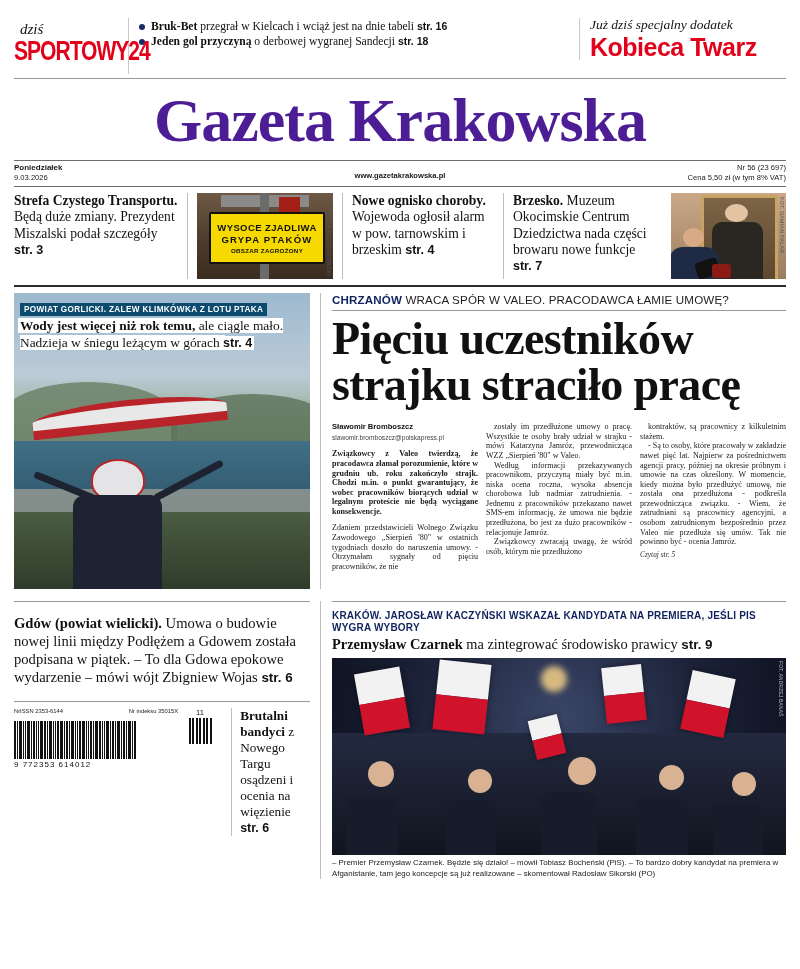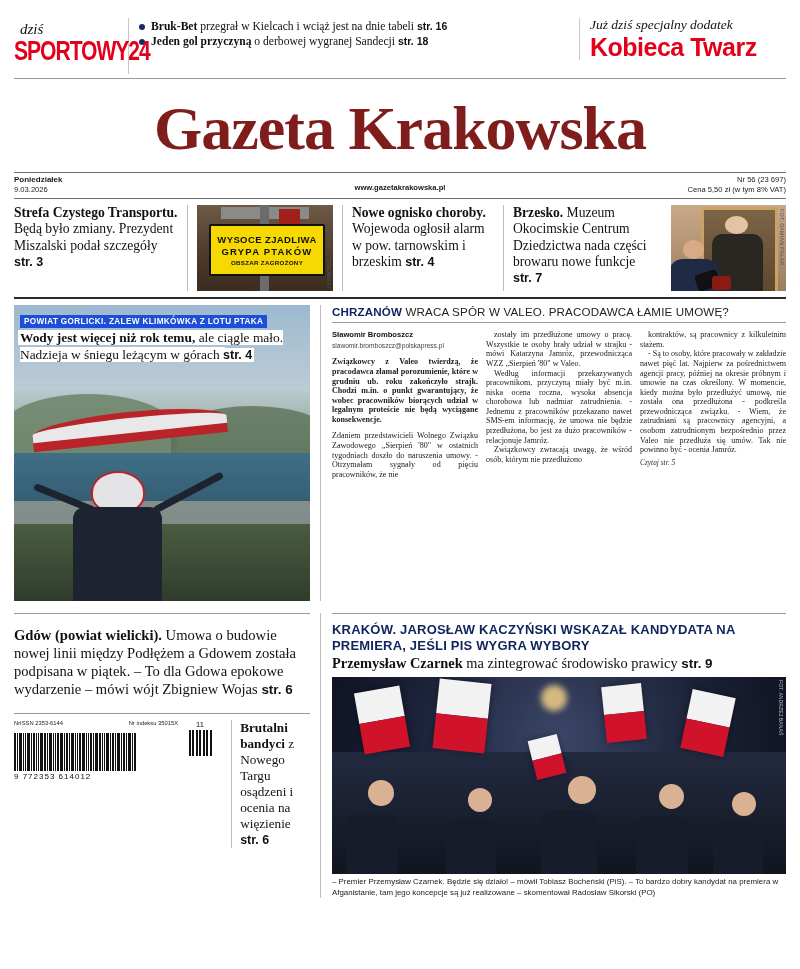--- a/index.html
+++ b/index.html
@@ -21,21 +21,21 @@
   .promo{flex:0 0 196px;padding-left:10px;border-left:1px solid #c9c9c9;margin-left:8px;}
   .promo-kicker{font-style:italic;font-size:13.5px;color:#111;line-height:1.1;}
   .promo-title{font-family:"Liberation Sans",sans-serif;font-weight:bold;font-size:25px;color:#e2001a;line-height:1.05;letter-spacing:-.5px;margin-top:1px;}
   .promo-note{flex:0 0 104px;padding-left:8px;display:flex;align-items:flex-start;padding-top:4px;}
   .promo-note .bullet{background:#e2001a;margin-top:3px;}
   .promo-note-txt{font-family:"Liberation Sans",sans-serif;font-size:8.2px;line-height:10.6px;color:#222;}
   .rule-thin{height:1px;background:#9a9a9a;margin:4px 14px 0 14px;}
 
   
   .masthead{text-align:center;padding:6px 0 0 0;}
-  .masthead h1{margin:12px;font-family:"Liberation Serif",serif;font-weight:bold;font-size:62px;color:#7f1d1d;letter-spacing:-1px;line-height:1.02;}
+  .masthead h1{margin:4px;font-family:"Liberation Serif",serif;font-weight:bold;font-size:62px;color:#4c1d95;letter-spacing:-1px;line-height:1.02;}
   .infoline{display:flex;align-items:flex-start;margin:8px 14px 0 14px;border-top:1px solid #6d6d6d;border-bottom:1px solid #6d6d6d;padding:2px 0 3px 0;
      font-family:"Liberation Sans",sans-serif;font-size:7.6px;line-height:10px;color:#1a1a1a;}
   .infoline .l{flex:1 1 0;text-align:left;}
   .infoline .l b{font-weight:bold;font-size:8px;}
   .infoline .c{flex:1 1 0;text-align:center;font-weight:bold;padding-top:8px;}
   .infoline .r{flex:1 1 0;text-align:right;}
 
   
   .teasers{display:flex;margin:6px 14px 0 14px;height:86px;}
   .tz{padding:0 9px;position:relative;}
@@ -83,33 +83,33 @@
   .shore{position:absolute;left:0;top:66%;width:100%;height:10%;background:#c6b8a2;opacity:.55;}
   .hill{position:absolute;left:-5%;top:30%;width:60%;height:26%;background:#6d8268;border-radius:50% 50% 0 0;opacity:.85;}
   .hill2{position:absolute;right:-8%;top:34%;width:55%;height:22%;background:#5c7059;border-radius:50% 50% 0 0;opacity:.8;}
   .glider{position:absolute;left:6%;top:36%;width:66%;height:10%;background:#b9242a;border-radius:50% 50% 0 0;transform:rotate(-6deg);}
   .glider2{position:absolute;left:6%;top:38%;width:66%;height:5%;background:#e8e8e8;border-radius:50% 50% 0 0;transform:rotate(-6deg);}
   .pilot-helm{position:absolute;left:26%;top:56%;width:17%;height:13%;border-radius:50% 50% 42% 42%;background:#e4e4e6;border:2px solid #b9242a;}
   .pilot-body{position:absolute;left:20%;top:68%;width:30%;height:32%;background:#1d2330;border-radius:12px 12px 0 0;}
   .pilot-arm{position:absolute;left:46%;top:62%;width:26%;height:7px;background:#1d2330;transform:rotate(-28deg);border-radius:4px;}
   .pilot-arm2{position:absolute;left:6%;top:64%;width:22%;height:7px;background:#1d2330;transform:rotate(22deg);border-radius:4px;}
   .para-cap{position:absolute;left:6px;top:5px;right:10px;}
-  .cap-kicker{display:inline-block;background:#1d4ed8;color:#fff;font-family:"Liberation Sans",sans-serif;font-weight:bold;
+  .cap-kicker{display:inline-block;background:#0c4a6e;color:#fff;font-family:"Liberation Sans",sans-serif;font-weight:bold;
      font-size:8.2px;letter-spacing:.35px;padding:2px 4px;}
   .cap-body{margin-top:2px;font-size:13.4px;line-height:16.4px;color:#111;}
   .cap-body span.hl{background:#fff;box-shadow:2px 0 0 #fff,-2px 0 0 #fff;}
   .cap-body b{font-weight:bold;}
   .cap-pg{font-family:"Liberation Sans",sans-serif;font-weight:bold;font-size:12.5px;background:#fff;box-shadow:2px 0 0 #fff,-2px 0 0 #fff;}
 
   
   .kicker{font-family:"Liberation Sans",sans-serif;font-size:11.6px;letter-spacing:.15px;color:#222;line-height:1.2;}
   .kicker b{color:#10235e;font-weight:bold;}
   .rule-k{height:1px;background:#9a9a9a;margin:3px 0 0 0;}
   .bighead{font-family:"Liberation Serif",serif;font-weight:bold;font-size:46px;line-height:46px;color:#111;margin:5px 0 0 0;letter-spacing:-.6px;}
-  .article{display:flex;margin-top:7px;}
+  .article{display:flex;margin-top:14px;}
   .acol{flex:1 1 0;padding-right:8px;font-size:8.05px;line-height:9.6px;text-align:justify;color:#1a1a1a;}
   .acol:last-child{padding-right:0;}
   .byline{font-family:"Liberation Sans",sans-serif;font-weight:bold;font-size:7.6px;color:#111;}
   .bymail{font-family:"Liberation Sans",sans-serif;font-size:6.6px;color:#444;margin-top:1px;}
   .lead{font-weight:bold;margin-top:7px;}
   .acol p{margin:0 0 0 0;text-indent:8px;}
   .acol p.first{text-indent:0;margin-top:7px;}
   .seemore{font-style:italic;font-size:7.4px;color:#333;margin-top:3px;}
 
   
@@ -130,21 +130,21 @@
   .bc-num{font-family:"Liberation Sans",sans-serif;font-size:8px;letter-spacing:1px;color:#111;margin-top:1px;}
   .bc-right{flex:0 0 44px;position:relative;}
   .bc-11{font-family:"Liberation Sans",sans-serif;font-size:7.5px;text-align:center;color:#111;}
   .mini-bars{display:flex;gap:1.5px;justify-content:center;margin-top:1px;}
   .mini-bars i{display:block;width:2px;height:26px;background:#111;}
   .fsep{width:1px;background:#bdbdbd;margin:0 9px;}
   .fnote{flex:1 1 auto;font-size:13.2px;line-height:16px;color:#111;}
   .fnote b{font-weight:bold;}
   .fnote .pg{font-family:"Liberation Sans",sans-serif;font-weight:bold;font-size:12.4px;}
 
-  .pol-kicker{font-family:"Liberation Sans",sans-serif;font-weight:bold;font-size:13px;letter-spacing:.2px;color:#10235e;line-height:1.2;}
+  .pol-kicker{font-family:"Liberation Sans",sans-serif;font-weight:bold;font-size:10px;letter-spacing:.2px;color:#10235e;line-height:1.2;}
   .pol-sub{margin-top:2px;font-size:14.4px;line-height:17px;color:#111;}
   .pol-sub b{font-weight:bold;}
   .pol-sub .pg{font-family:"Liberation Sans",sans-serif;font-weight:bold;font-size:13.4px;}
 
   
   .rally{position:relative;width:100%;height:197px;margin-top:5px;overflow:hidden;background:#0d1020;}
   .r-bg{position:absolute;inset:0;background:radial-gradient(circle at 50% 30%,#3b4668 0%,#1b2137 55%,#0c0f1c 100%);}
   .crowd{position:absolute;left:0;bottom:0;width:100%;height:62%;background:linear-gradient(#232a40,#11151f);}
   .flag{position:absolute;width:46px;height:62px;box-shadow:0 0 6px rgba(0,0,0,.4);}
   .flag .w{height:50%;background:#f2f2f2;}
@@ -202,21 +202,21 @@
     <div class="r">
       <span>Nr 56 (23 697)</span><br>
       <span>Cena 5,50 zł (w tym 8% VAT)</span>
     </div>
   </div>
 
   <div class="teasers">
 
     <div class="tz" style="flex:0 0 164px;padding-left:0;">
       <div class="tz-txt">
-        <b>Strefa Czystego Transportu.</b><span> Będą było zmiany. Prezydent Miszalski podał szczegóły </span><span class="pg">str. 3</span>
+        <b>Strefa Czystego Transportu.</b><span> Będą duże zmiany. Prezydent Miszalski podał szczegóły </span><span class="pg">str. 3</span>
       </div>
     </div>
 
     <div class="vline"></div>
 
     <div class="tz tz-img" style="flex:0 0 136px;padding:0;margin:0 9px;">
       <div class="signwrap">
         <div class="sign-top"></div>
         <div class="sign-post"></div>
         <div class="sign-red"></div>
@@ -285,20 +285,21 @@
           </div>
         </div>
       </div>
     </div>
 
     <div class="rightcol">
       <div class="kicker">
         <b>CHRZANÓW</b><span> WRACA SPÓR W VALEO. PRACODAWCA ŁAMIE UMOWĘ?</span>
       </div>
       <div class="rule-k"></div>
+      <div class="bighead">Pięciu uczestników strajku straciło pracę</div>
 
       <div class="article">
         <div class="acol">
           <div class="byline">Sławomir Bromboszcz</div>
           <div class="bymail">slawomir.bromboszcz@polskapress.pl</div>
           <p class="lead first">Związkowcy z Valeo twierdzą, że pracodawca złamał porozumienie, które w grudniu ub. roku zakończyło strajk. Chodzi m.in. o punkt gwarantujący, że wobec pracowników biorących udział w legalnym proteście nie będą wyciągane konsekwencje.</p>
           <p class="first">Zdaniem przedstawicieli Wolnego Związku Zawodowego „Sierpień '80" w ostatnich tygodniach doszło do naruszenia umowy. - Otrzymałam sygnały od pięciu pracowników, że nie</p>
         </div>
         <div class="acol">
           <p>zostały im przedłużone umowy o pracę. Wszystkie te osoby brały udział w strajku - mówi Katarzyna Jamróz, przewodnicząca WZZ „Sierpień '80" w Valeo.</p>

